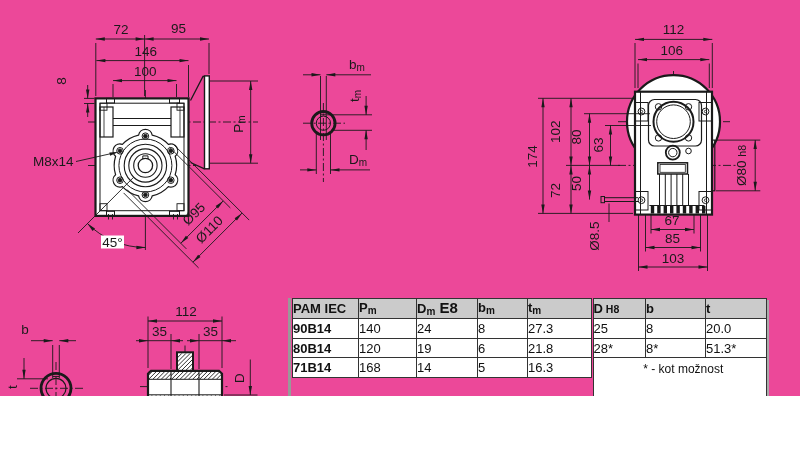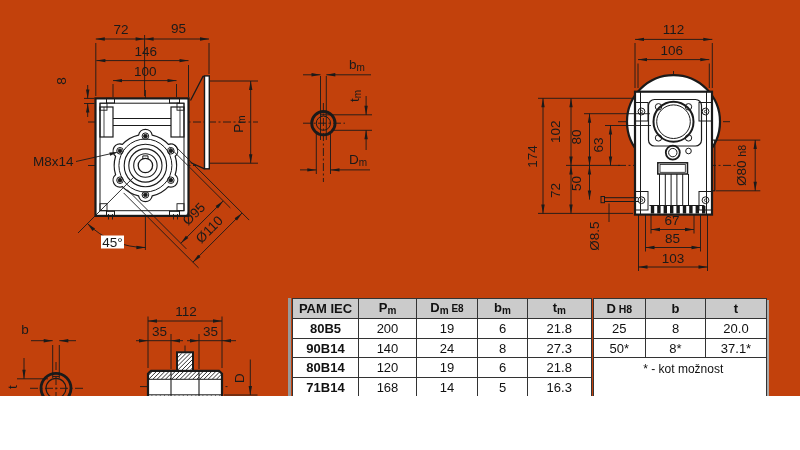--- a/index.html
+++ b/index.html
@@ -1,17 +1,17 @@
 <!DOCTYPE html>
 <html><head><meta charset="utf-8"><style>
 html,body{margin:0;padding:0;background:#fff}
-#page{position:relative;width:800px;height:396px;background:#c2410c;font-family:"Liberation Sans",sans-serif;overflow:hidden}
+#page{position:relative;width:800px;height:396px;background:#ec4899;font-family:"Liberation Sans",sans-serif;overflow:hidden}
 svg{position:absolute;left:0;top:0}
 .t{position:absolute;border-collapse:collapse;table-layout:fixed;font-family:"Liberation Sans",sans-serif;font-size:13px;color:#111}
-.t td{border:1px solid #333;text-align:center;height:18.7px;padding:0;background:#fff}
+.t td{border:1px solid #333;text-align:left;height:18.7px;padding:0;background:#fff}
 .t tr.h td{background:#cbcbcb;font-weight:bold;height:19.5px}
 .t td.b{font-weight:bold}
 </style></head><body>
 <div id="page">
 
 <svg width="800" height="450" viewBox="0 0 800 450" font-family="Liberation Sans, sans-serif">
 <line x1="145.4" y1="90.0" x2="145.4" y2="215.9" stroke="#1a1a1a" stroke-width="0.9" stroke-dasharray="8,2.5,2,2.5"></line>
 <line x1="145.4" y1="215.9" x2="145.4" y2="250.0" stroke="#1a1a1a" stroke-width="0.9"></line>
 
 <line x1="88.0" y1="165.5" x2="196.0" y2="165.5" stroke="#1a1a1a" stroke-width="0.9" stroke-dasharray="8,2.5,2,2.5"></line>
@@ -593,30 +593,23 @@
 <polygon points="250.3,395.0 248.6,386.0 252.0,386.0" fill="#1a1a1a"></polygon>
 
 <text x="244.0" y="378.0" font-size="13.5" text-anchor="middle" transform="rotate(-90 244.0 378.0)" fill="#1a1a1a">D</text>
     </svg>
 
 <table class="t" style="left:292px;top:297.5px;width:297px">
       <tbody>
         <tr class="h">
           <td style="width:65px">PAM IEC</td>
           <td style="width:57px">P<span style="font-size:10px;vertical-align:-2px">m</span></td>
-          <td style="width:60px">D<span style="font-size:10px;vertical-align:-2px">m</span><span style="font-size:10px"> E8</span></td>
+          <td style="width:60px">D<span style="font-size:10px;vertical-align:-2px">m</span><span style="font-size:15px"> E8</span></td>
           <td style="width:49px">b<span style="font-size:10px;vertical-align:-2px">m</span></td>
           <td style="width:62.5px">t<span style="font-size:10px;vertical-align:-2px">m</span></td>
-        </tr>
-        <tr>
-          <td class="b">80B5</td>
-          <td>200</td>
-          <td>19</td>
-          <td>6</td>
-          <td>21.8</td>
         </tr>
         <tr>
           <td class="b">90B14</td>
           <td>140</td>
           <td>24</td>
           <td>8</td>
           <td>27.3</td>
         </tr>
         <tr>
           <td class="b">80B14</td>
@@ -641,23 +634,23 @@
           <td style="width:51.5px">D<span style="font-size:10.5px"> H8</span></td>
           <td style="width:59px;font-weight:bold">b</td>
           <td style="width:60px;font-weight:bold">t</td>
         </tr>
         <tr>
           <td>25</td>
           <td>8</td>
           <td>20.0</td>
         </tr>
         <tr>
-          <td>50*</td>
+          <td>28*</td>
           <td>8*</td>
-          <td>37.1*</td>
+          <td>51.3*</td>
         </tr>
         <tr style="height:77.5px">
           <td colspan="3" style="text-align:center;vertical-align:top;padding:4px 0 0 7px;font-size:12px">* - kot možnost</td>
         </tr>
       </tbody>
     </table>
 
 <div style="position:absolute;left:287.7px;top:298px;width:3.6px;height:143px;background:#999"></div>
 
 <div style="position:absolute;left:287.7px;top:437.3px;width:480px;height:5.2px;background:#8f8f8f"></div>

